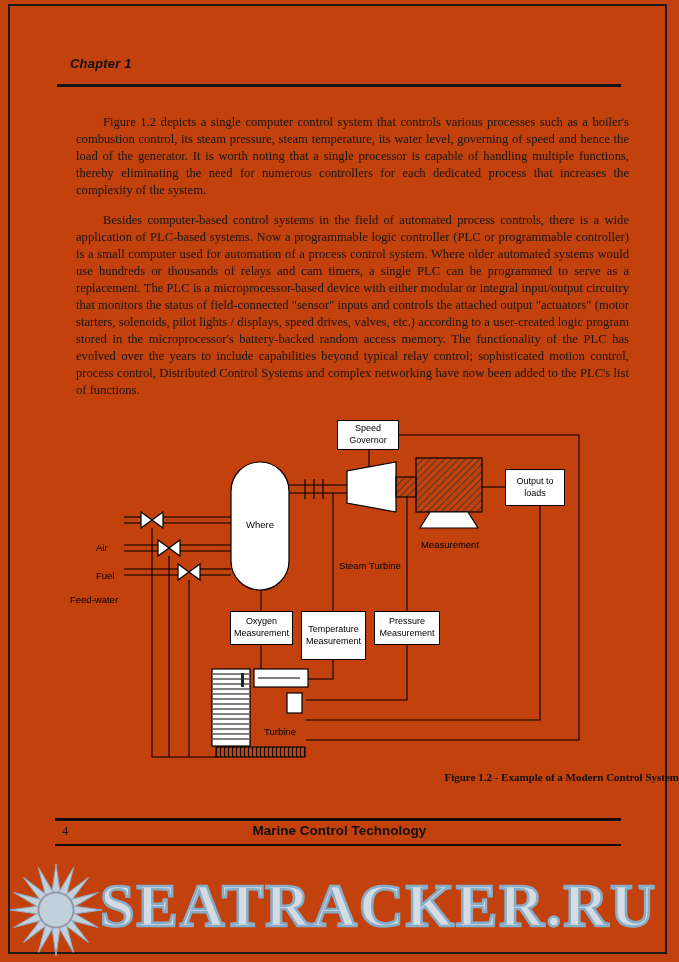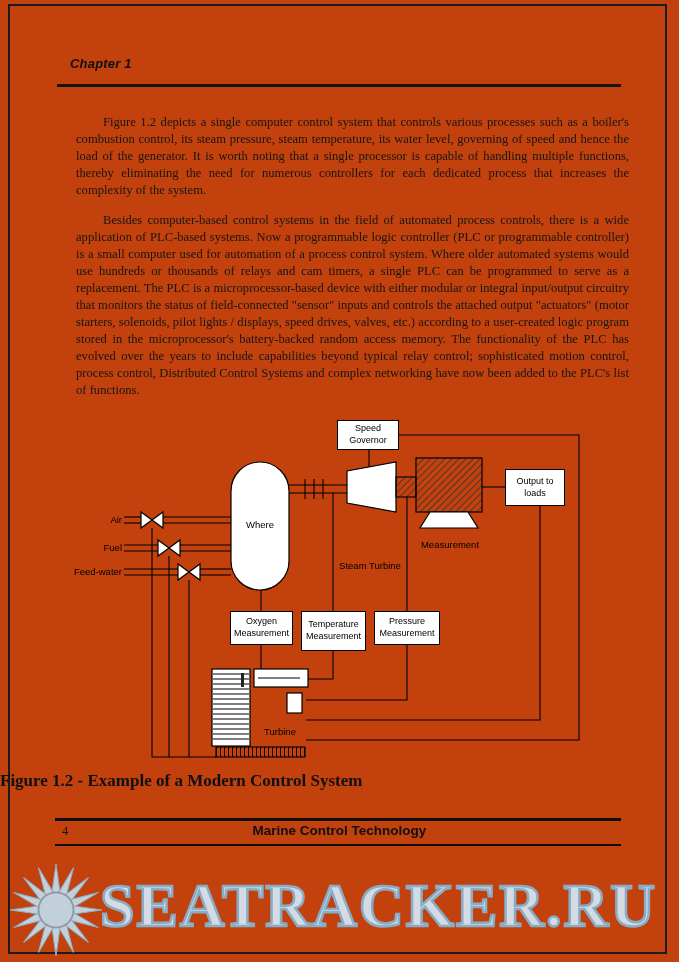--- a/index.html
+++ b/index.html
@@ -12,24 +12,24 @@
   .body-text { position:absolute; left:68px; width:553px; font-size:12.6px; line-height:17px; text-align:justify; text-indent:27px; color:#161616;margin-left:8px; }
   .p1 { top:114px; }
   .p2 { top:212px; }
 
   .diagram { position:absolute; left:0; top:415px; width:679px; height:352px; font-family:"Liberation Sans", sans-serif; }
   .diagram svg { position:absolute; left:0; top:0; }
   svg .ln { stroke:#000; stroke-width:1.1; fill:none; }
   svg .shape { fill:#ffffff; stroke:#000; stroke-width:1.2; }
   .dbox { position:absolute; border:1.2px solid #000; background:#fff; display:flex; align-items:center; justify-content:center; text-align:center; font-size:9px; line-height:1.3; color:#000; padding:1px; }
   .dlabel { position:absolute; font-size:9.5px; color:#000; }
-  .t-right { text-align:right; }
+  .t-right { text-align:left;margin-top:28px; }
   .t-center { text-align:center; }
 
-  .caption { position:absolute; left:0; top:771px; width:679px; text-align:left; font-weight:bold; font-size:17px; color:#101010; }
+  .caption { position:absolute; left:0; top:771px; width:679px; text-align:right; font-weight:bold; font-size:11px; color:#101010; }
   .footer-rule-a { position:absolute; left:55px; top:818px; width:566px; height:3px; background:#0d0d0d; }
   .footer-rule-b { position:absolute; left:55px; top:844px; width:566px; height:2px; background:#0d0d0d; }
   .page-number { position:absolute; left:62px; top:824px; font-size:12.5px; color:#101010; }
   .footer-title { position:absolute; left:0; top:823px; width:679px; text-align:center; font-family:"Liberation Sans", sans-serif; font-weight:bold; font-size:13.5px; color:#101010; }
 
   .watermark { position:absolute; left:0; top:860px; width:679px; height:102px; opacity:.92; }
   .watermark-text { position:absolute; left:100px; top:10px; font-family:"Liberation Serif", serif; font-weight:bold; font-size:62px; letter-spacing:2px; color:#d6e9f6; -webkit-text-stroke:2.5px #84b7d8; white-space:nowrap; }
   .sun { position:absolute; left:6px; top:2px; }
 </style>
 </head>
@@ -130,21 +130,21 @@
         <rect class="shape" x="254" y="254" width="54" height="18"></rect>
         <line class="ln" x1="258" y1="263" x2="300" y2="263"></line>
         <rect class="shape" x="287" y="278" width="15" height="20"></rect>
         <rect x="216" y="332" width="89" height="10" fill="url(#comb)" stroke="#000" stroke-width="1.1"></rect>
       </g>
     </svg>
 
     <div class="dbox" style="left:337px; top:5px; width:62px; height:30px;">Speed Governor</div>
     <div class="dbox" style="left:505px; top:54px; width:60px; height:37px;">Output to loads</div>
     <div class="dbox" style="left:230px; top:196px; width:63px; height:34px;">Oxygen Measurement</div>
-    <div class="dbox" style="left:301px; top:196px; width:65px; height:40px;">Temperature Measurement</div>
+    <div class="dbox" style="left:301px; top:196px; width:65px; height:49px;">Temperature Measurement</div>
     <div class="dbox" style="left:374px; top:196px; width:66px; height:34px;">Pressure Measurement</div>
 
     <div class="dlabel t-center" style="left:231px; top:104px; width:58px;">Where</div>
     <div class="dlabel t-center" style="left:336px; top:101px; width:68px;margin-top:44px;">Steam Turbine</div>
     <div class="dlabel t-center" style="left:418px; top:124px; width:64px;">Measurement</div>
     <div class="dlabel t-right" style="left:96px; top:99px; width:26px;">Air</div>
     <div class="dlabel t-right" style="left:96px; top:127px; width:26px;">Fuel</div>
     <div class="dlabel t-right" style="left:70px; top:151px; width:52px;">Feed-water</div>
     <div class="dlabel t-center" style="left:250px; top:311px; width:60px;">Turbine</div>
   </div>

